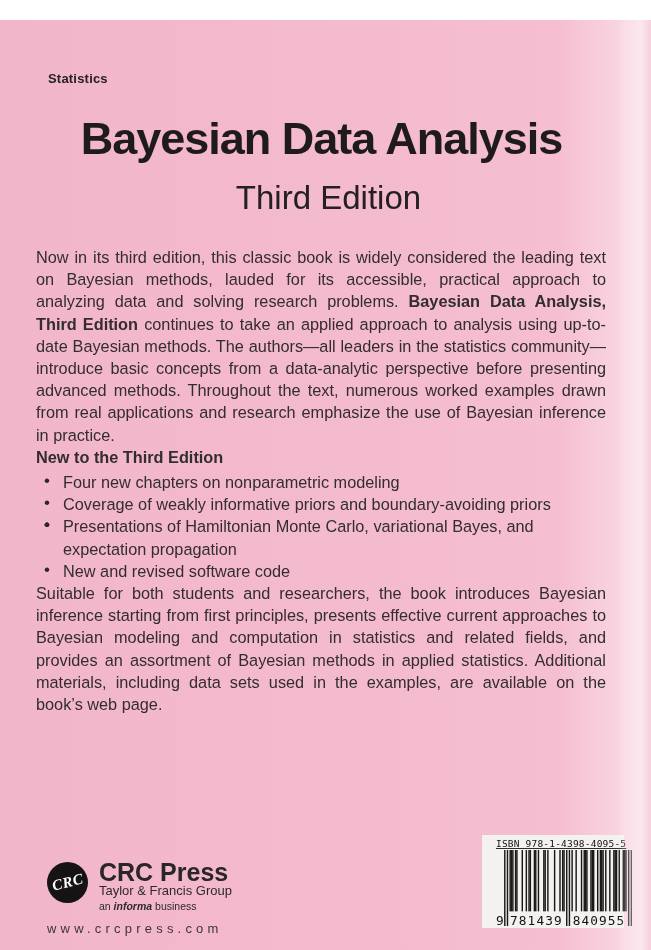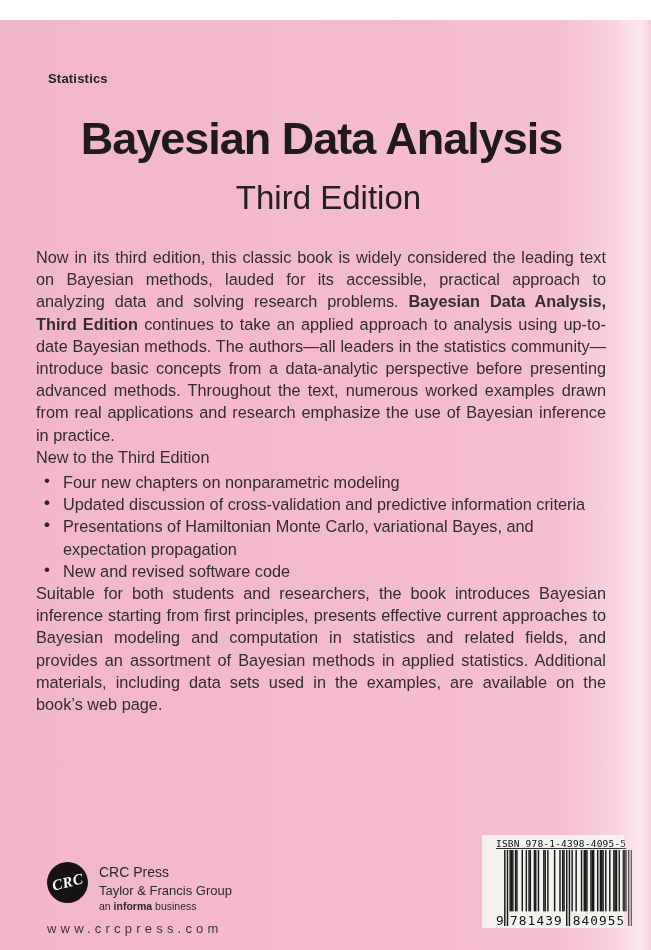--- a/index.html
+++ b/index.html
@@ -35,43 +35,43 @@
   .book-edition {
     position: absolute; top: 159px; left: 14px; right: 8px;
     text-align: center;
     font-size: 33px; font-weight: 400; color: #242021;
   }
   .body-block {
     position: absolute; top: 226px; left: 36px; width: 570px;
     font-size: 16.3px; line-height: 22.2px;
   }
   .body-block p { margin: 0; text-align: justify; }
-  .features-heading { font-weight: normal; margin-top: 8px; }
+  .features-heading { font-weight: bold; margin-top: 8px; }
   .features-list { list-style: none; margin: 3px 0 0 0; padding: 0; }
   .features-list li { position: relative; padding-left: 27px; text-align: left; }
   .features-list li .bullet-dot {
     position: absolute; left: 8px; top: -1px; font-size: 17px; color: #2c2729;
   }
   .outro { margin-top: 13px; }
   .publisher-block { position: absolute; left: 47px; top: 839px; }
   .logo-row { display: flex; align-items: flex-start; gap: 11px; }
   .logo-circle {
     width: 41px; height: 41px; border-radius: 50%; background: #161314;
     display: flex; align-items: center; justify-content: center; flex: 0 0 auto;
     margin-top: 3px;
   }
   .logo-circle .logo-text {
     color: #ffffff; font-family: "Liberation Serif", serif;
     font-style: italic; font-weight: bold; font-size: 15px;
     transform: rotate(-14deg); letter-spacing: 0.5px;
   }
-  .pub-name { font-size: 14px; color: #2a2628; line-height: 21px; margin-top: 3px; }
+  .pub-name { font-size: 25px; color: #2a2628; line-height: 21px; margin-top: 3px; font-weight: bold; }
   .pub-group { font-size: 13px; color: #2e2a2c; line-height: 14px; margin-top: 1px; }
   .pub-business { font-size: 10.5px; color: #2e2a2c; line-height: 13px; margin-top: 2px; }
-  .pub-business b { font-weight: bold; }
+  .pub-business b { font-weight: bold; font-style: italic; }
   .pub-website { margin-top: 8px; font-size: 13px; letter-spacing: 4.2px; color: #3c3537; }
   .barcode-box {
     position: absolute; left: 482px; top: 815px; width: 142px;
     background: #f3f2ee; padding: 3px 3px 2px 14px; box-sizing: border-box; text-decoration: underline;
   }
   .isbn-label {
     font-family: "DejaVu Sans Mono", monospace; font-size: 9.5px;
     text-align: center; letter-spacing: 0.2px; color: #121212; white-space: nowrap;
   }
   .bars-svg { display: block; width: 136px; height: 76px; margin: 1px auto 0 auto; }
@@ -90,22 +90,22 @@
   <div class="book-title">Bayesian Data Analysis</div>
   <div class="book-edition">Third Edition</div>
 
   <div class="body-block">
     <p><span>Now in its third edition, this classic book is widely considered the leading text on Bayesian methods, lauded for its accessible, practical approach to analyzing data and solving research problems. </span><strong>Bayesian Data Analysis, Third Edition</strong><span> continues to take an applied approach to analysis using up-to-date Bayesian methods. The authors—all leaders in the statistics community—introduce basic concepts from a data-analytic perspective before presenting advanced methods. Throughout the text, numerous worked examples drawn from real applications and research emphasize the use of Bayesian inference in practice.</span></p>
 
     <p class="features-heading">New to the Third Edition</p>
 
     <ul class="features-list">
       <li><span class="bullet-dot">•</span><span>Four new chapters on nonparametric modeling</span></li>
+      <li><span class="bullet-dot">•</span><span>Coverage of weakly informative priors and boundary-avoiding priors</span></li>
       <li><span class="bullet-dot">•</span></li>
-      <li><span class="bullet-dot">•</span><span>Updated discussion of cross-validation and predictive information criteria</span></li>
       <li><span class="bullet-dot">•</span></li>
       <li><span class="bullet-dot">•</span><span>Presentations of Hamiltonian Monte Carlo, variational Bayes, and expectation propagation</span></li>
       <li><span class="bullet-dot">•</span><span>New and revised software code</span></li>
     </ul>
 
     <p class="outro">Suitable for both students and researchers, the book introduces Bayesian inference starting from first principles, presents effective current approaches to Bayesian modeling and computation in statistics and related fields, and provides an assortment of Bayesian methods in applied statistics. Additional materials, including data sets used in the examples, are available on the book’s web page.</p>
   </div>
 
   <div class="publisher-block">
     <div class="logo-row">

